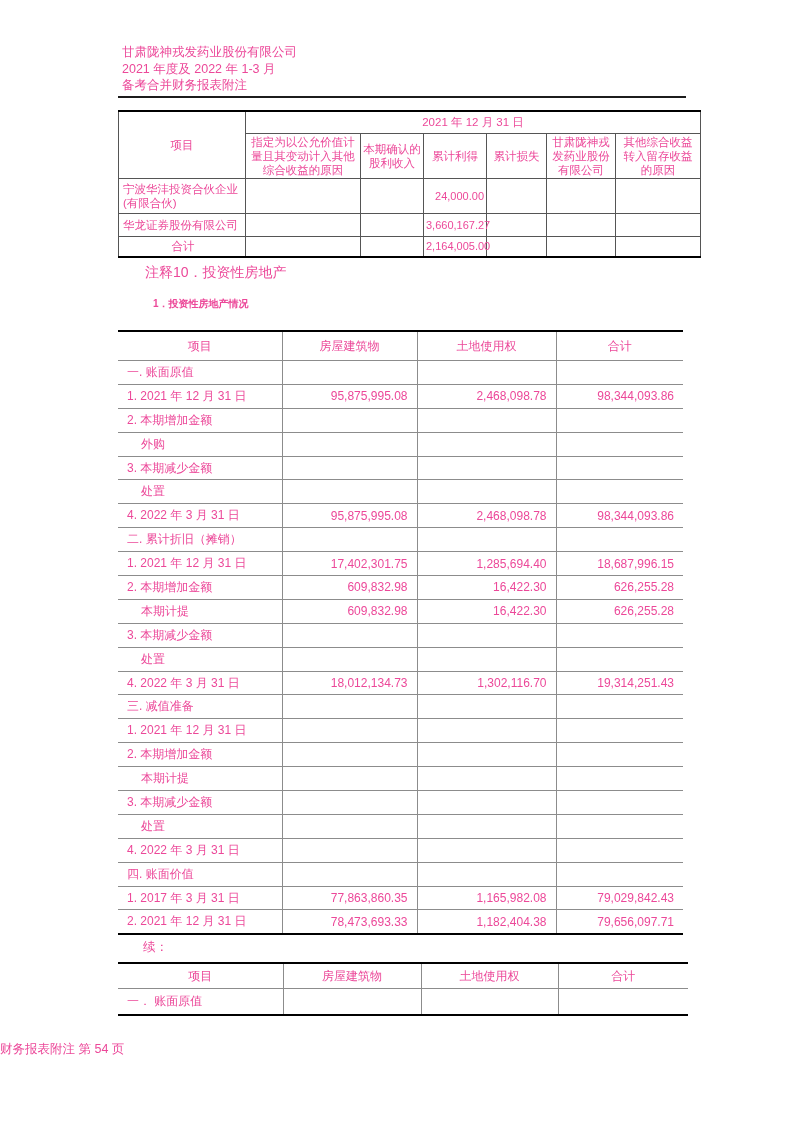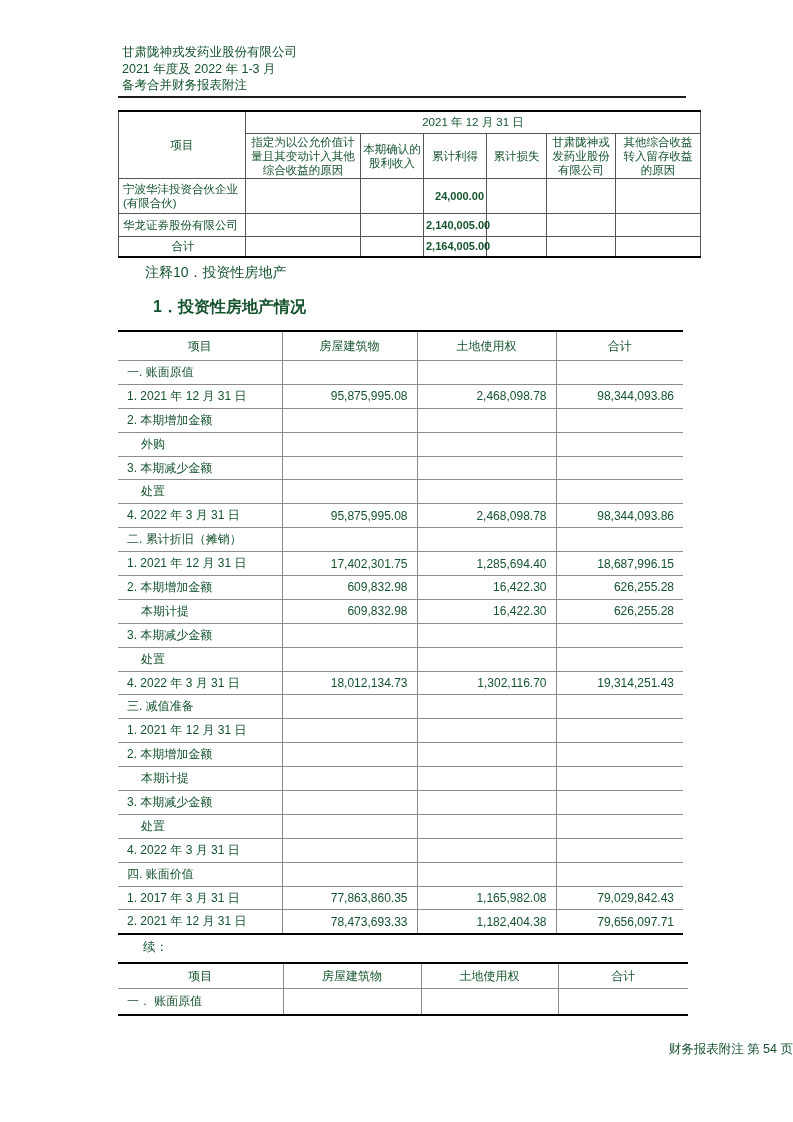--- a/index.html
+++ b/index.html
@@ -1,40 +1,40 @@
 <!DOCTYPE html>
 <html><head>
 <meta charset="utf-8">
 <style>
   html,body { margin:0; padding:0; background:#ffffff; }
   .page {
     position:relative; width:793px; height:1122px; background:#fff;
-    font-family:"Liberation Sans","DejaVu Sans",sans-serif; color:#14532d;
+    font-family:"Liberation Sans","DejaVu Sans",sans-serif; color:#ec4899;
     overflow:hidden;
   }
   .header-block { position:absolute; left:122px; top:44px; font-size:12.5px; line-height:16.5px; }
   .header-rule { position:absolute; left:118px; top:96px; width:568px; height:2px; background:#1c1c1c; }
 
   table { border-collapse:collapse; table-layout:fixed; }
 
   
   .t1 { position:absolute; left:118px; top:110px; width:582px; font-size:11.5px;
         border-top:2.5px solid #000; border-bottom:2.5px solid #000;
         border-left:1px solid #555; border-right:1px solid #555; }
   .t1 th, .t1 td { border:1px solid #555; font-weight:normal; padding:1px 2px; vertical-align:middle; }
   .t1 thead th { text-align:center; line-height:14px; }
   .t1 .lab { text-align:left; padding-left:4px; line-height:14px; }
   .t1 .lab.center { text-align:center; }
-  .t1 .num { text-align:right; padding-right:2px; font-size:11px;font-weight:bold; }
+  .t1 .num { text-align:right; padding-right:2px; font-size:11px; }
   .t1 tr.h1 { height:22px; } .t1 tr.r2 { height:23px; } .t1 tr.r3 { height:21px; }
   .t1 tr.r1 td { height:32px; }
 
   
   .note-heading { position:absolute; left:145px; top:264px; font-size:14px; font-weight:normal; }
-  .sub-heading  { position:absolute; left:153px; top:297px; font-size:16px; font-weight:bold; }
+  .sub-heading  { position:absolute; left:153px; top:297px; font-size:10px; font-weight:bold; }
 
   
   .t2 { position:absolute; left:118px; top:330px; width:565px; font-size:12px;
         border-top:2.5px solid #000; border-bottom:2.5px solid #000; }
   .t2 th, .t2 td { border:1px solid #8c8c8c; font-weight:normal; vertical-align:middle; }
   .t2 th:first-child, .t2 td:first-child { border-left:none; }
   .t2 th:last-child,  .t2 td:last-child  { border-right:none; }
   .t2 thead th { text-align:center; height:26px; }
   .t2 td { height:22.9px; padding:0; }
   .t2 .lab { text-align:left; padding-left:9px; }
@@ -46,21 +46,21 @@
   .t3 { position:absolute; left:118px; top:962px; width:570px; font-size:12px;
         border-top:2.5px solid #000; border-bottom:2.5px solid #000; }
   .t3 th, .t3 td { border:1px solid #8c8c8c; font-weight:normal; vertical-align:middle; padding:0; }
   .t3 th:first-child, .t3 td:first-child { border-left:none; }
   .t3 th:last-child,  .t3 td:last-child  { border-right:none; }
   .t3 thead th { text-align:center; height:24px; }
   .t3 td { height:25px; }
   .t3 .lab { text-align:left; padding-left:9px; }
   .t3 .num { text-align:right; padding-right:9px; }
 
-  .footer { position:absolute; left:0; right:0; top:1041px; text-align:right; font-size:12.5px; }
+  .footer { position:absolute; left:0; right:0; top:1041px; text-align:left; font-size:12.5px; }
 </style>
 </head>
 <body>
 
 <div class="page">
 
   <div class="header-block">
     <div>甘肃陇神戎发药业股份有限公司</div>
     <div>2021 年度及 2022 年 1-3 月</div>
     <div>备考合并财务报表附注</div>
@@ -98,21 +98,21 @@
           <td class="num"></td>
           <td class="num">24,000.00</td>
           <td class="num"></td>
           <td class="num"></td>
           <td class="num"></td>
         </tr>
         <tr class="r2">
           <td class="lab">华龙证券股份有限公司</td>
           <td class="num"></td>
           <td class="num"></td>
-          <td class="num">2,140,005.00</td>
+          <td class="num">3,660,167.27</td>
           <td class="num"></td>
           <td class="num"></td>
           <td class="num"></td>
         </tr>
         <tr class="r3">
           <td class="lab center">合计</td>
           <td class="num"></td>
           <td class="num"></td>
           <td class="num">2,164,005.00</td>
           <td class="num"></td>

